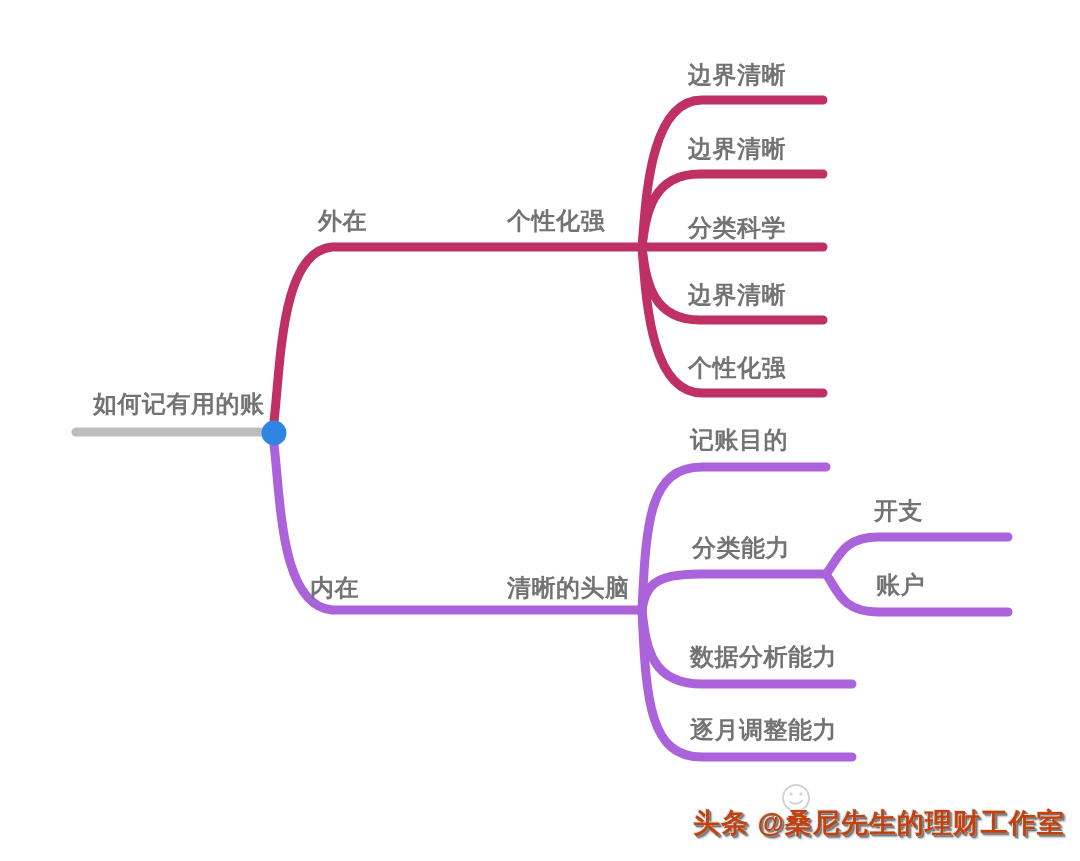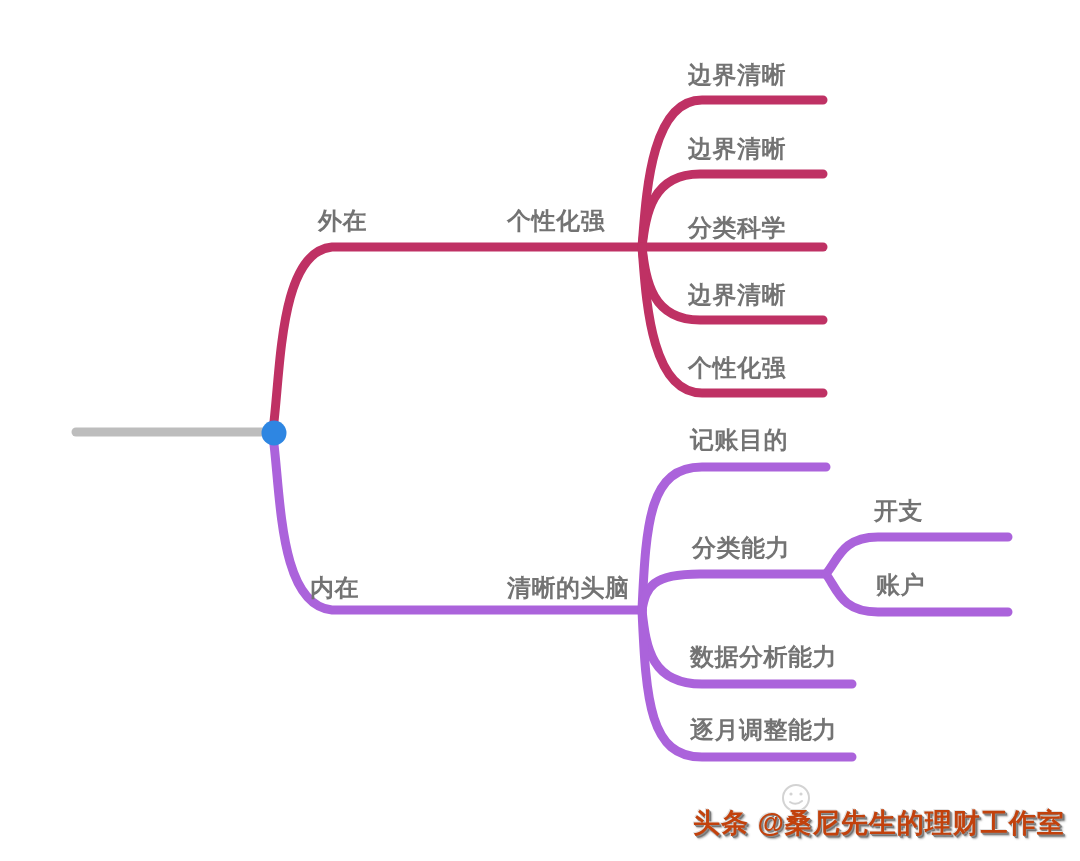--- a/index.html
+++ b/index.html
@@ -76,20 +76,21 @@
     <circle cx="274" cy="433" r="12.5" fill="#2e86e2"></circle>
 
     <g fill="none" stroke="rgba(140,140,140,0.38)" stroke-width="2" stroke-linecap="round">
       <circle cx="796" cy="798" r="13"></circle>
       <circle cx="791" cy="794" r="1.6" fill="rgba(140,140,140,0.38)" stroke="none"></circle>
       <circle cx="801" cy="794" r="1.6" fill="rgba(140,140,140,0.38)" stroke="none"></circle>
       <path d="M 790 802 Q 796 806 802 801"></path>
     </g>
   </svg>
 
+  <div class="node" style="left:93px;top:392px">如何记有用的账</div>
 
   <div class="node" style="left:318px;top:209px">外在</div>
   <div class="node" style="left:507px;top:209px">个性化强</div>
   <div class="node" style="left:688px;top:63px">边界清晰</div>
   <div class="node" style="left:688px;top:137px">边界清晰</div>
   <div class="node" style="left:688px;top:216px">分类科学</div>
   <div class="node" style="left:688px;top:283px">边界清晰</div>
   <div class="node" style="left:688px;top:356px">个性化强</div>
 
   <div class="node" style="left:310px;top:576px">内在</div>

